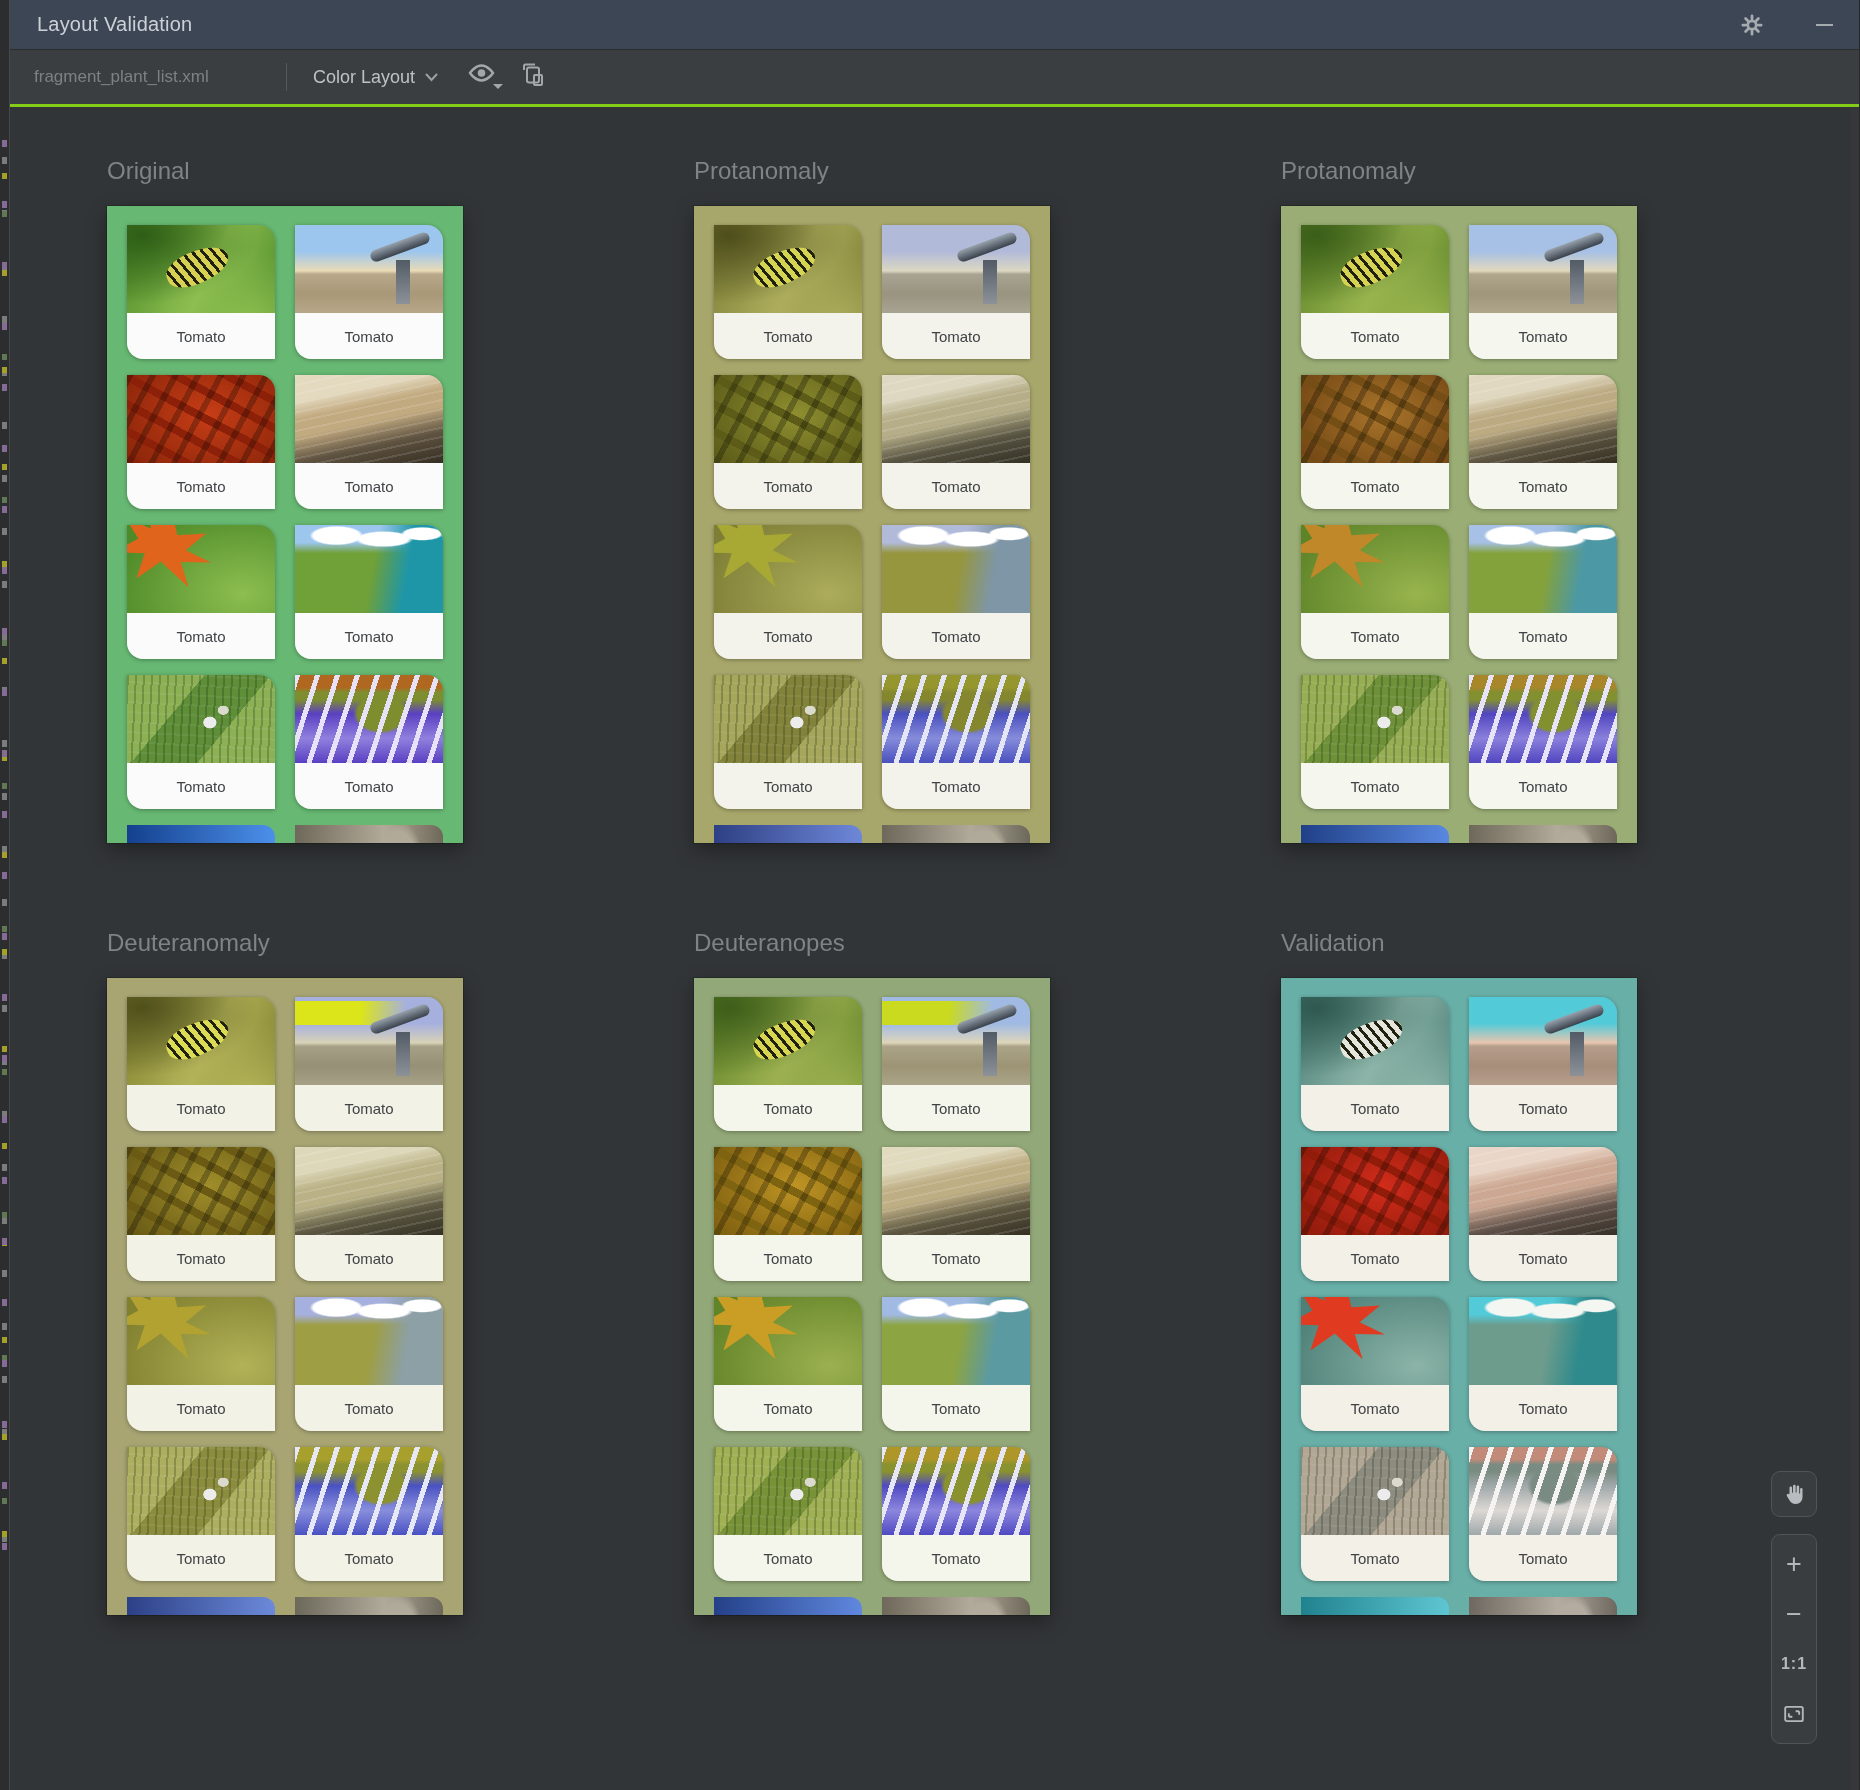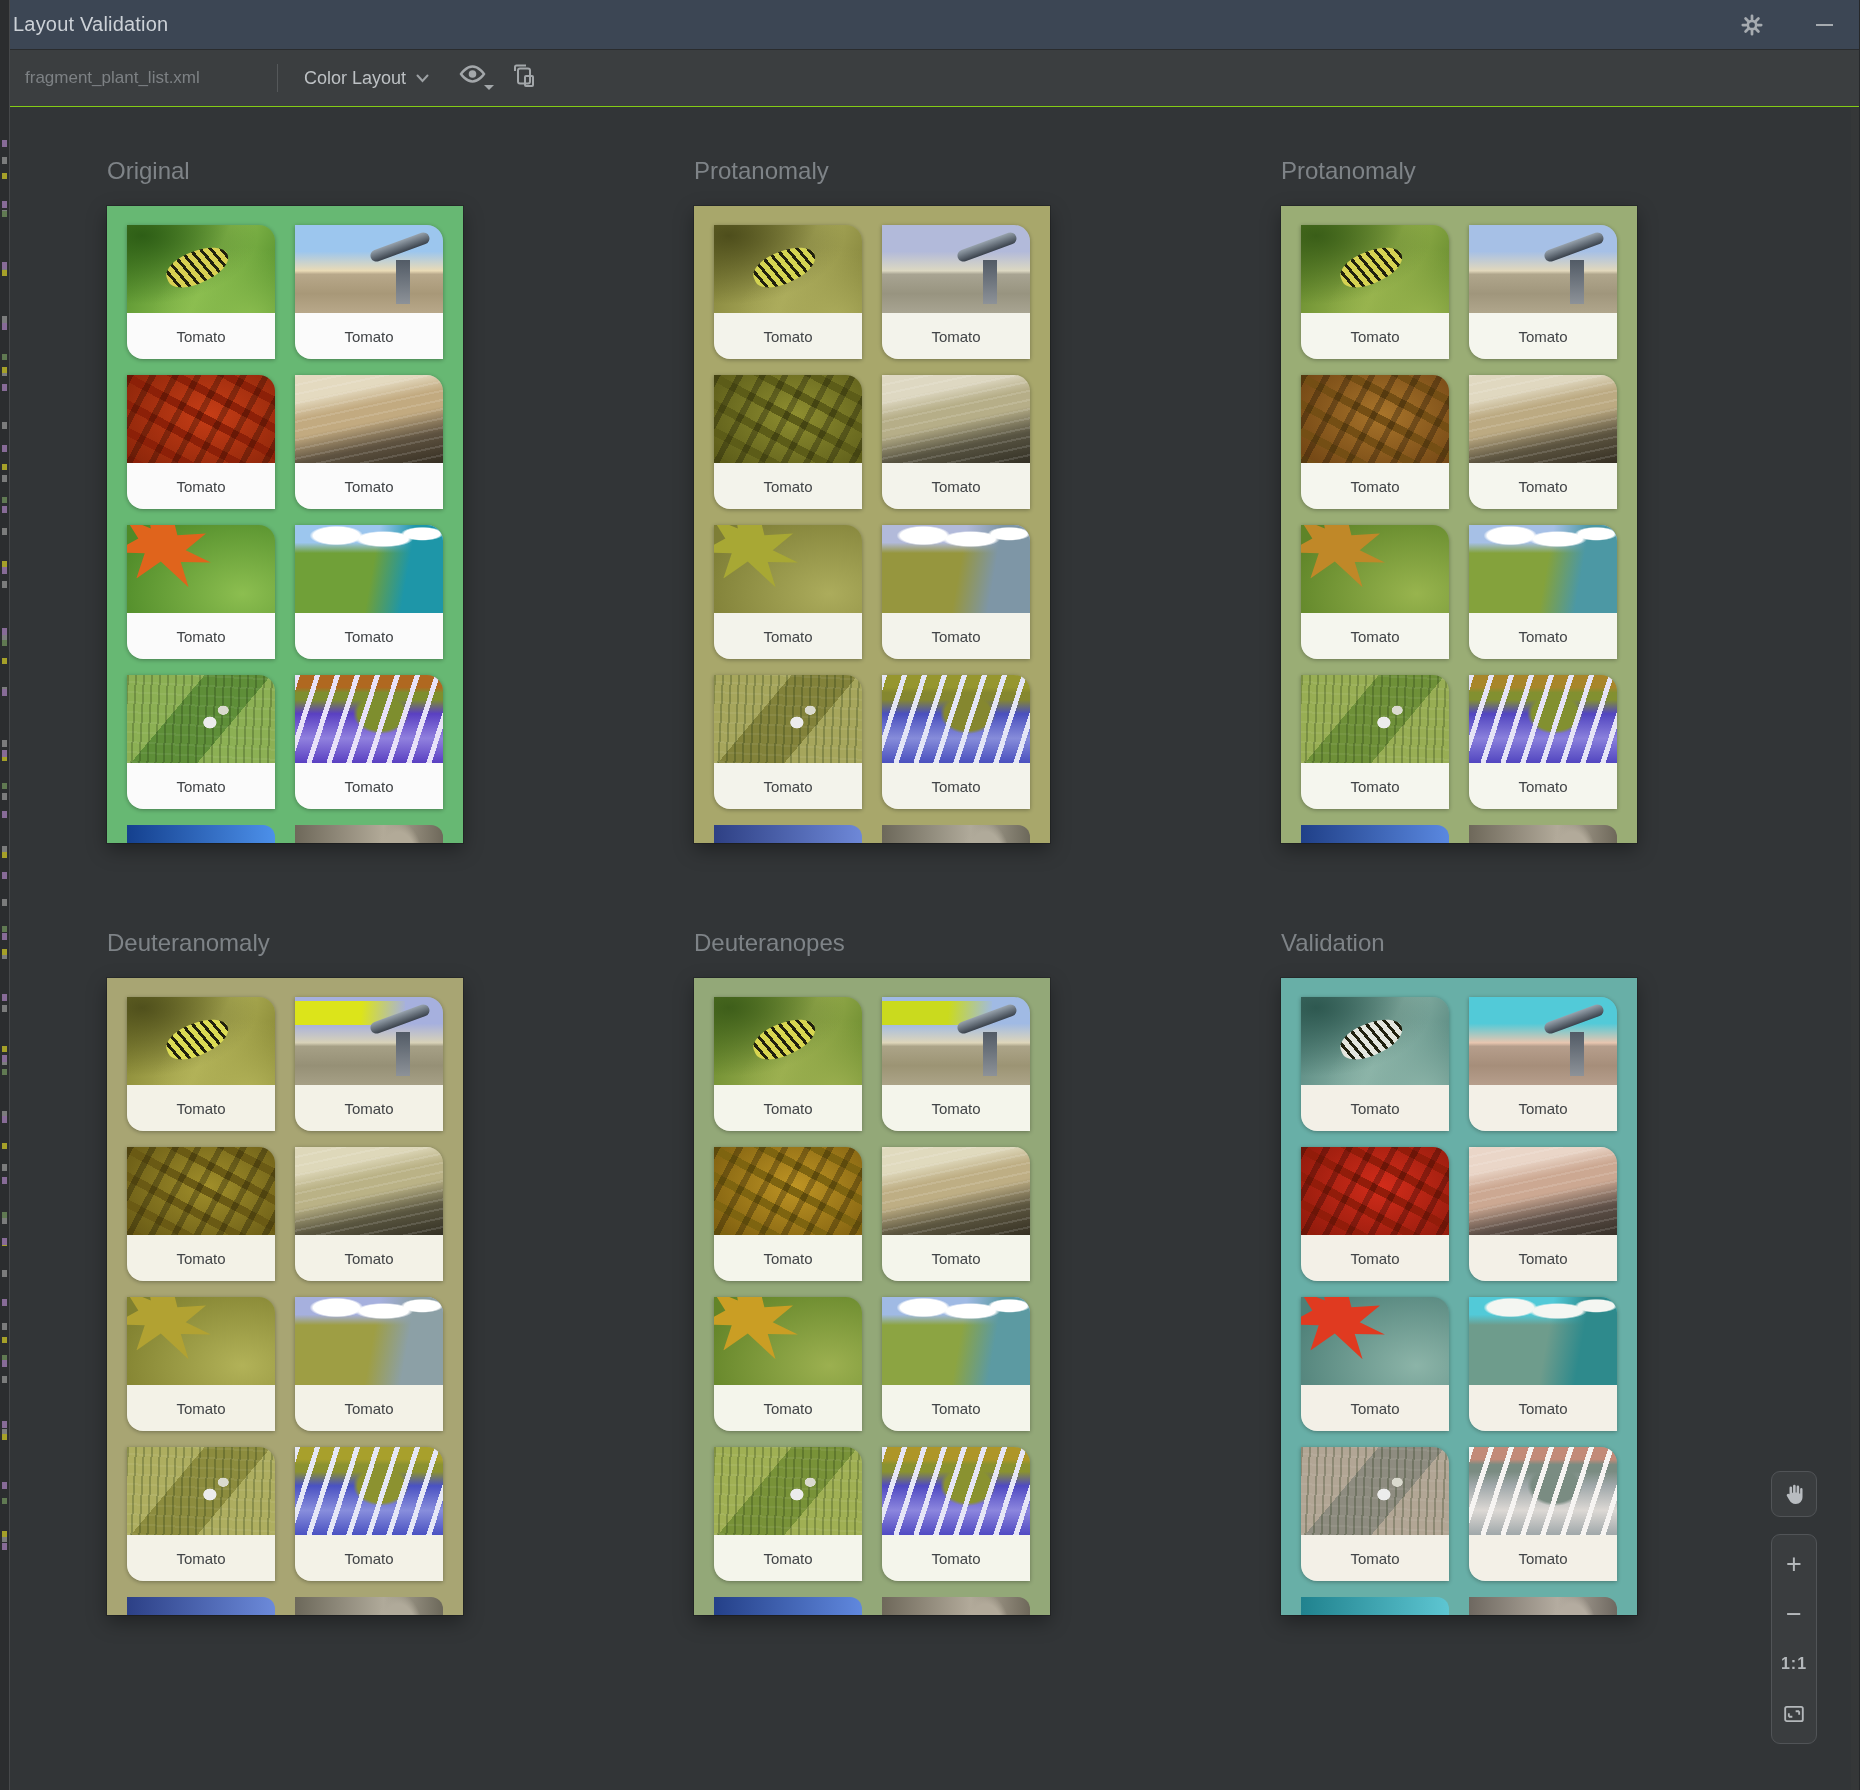--- a/index.html
+++ b/index.html
@@ -19,32 +19,32 @@
       repeating-linear-gradient(180deg,#9876aa 0 7px,transparent 7px 61px),
       repeating-linear-gradient(180deg,#bbb529 0 6px,transparent 6px 97px),
       repeating-linear-gradient(180deg,#6a8759 0 6px,transparent 6px 143px),
       repeating-linear-gradient(180deg,#8a8a8a 0 7px,transparent 7px 53px);
     background-position: 0 0, 0 33px, 0 71px, 0 17px; opacity:.85; }
 
   
   .header { position:absolute; left:10px; right:0; top:0; height:50px;
     background:#3c4654; display:flex; align-items:center; z-index:4;
     border-bottom:1px solid #2a2c2e; }
-  .header .title { margin-left:3px; font-size:20px; color:#ccd1d7; letter-spacing:.2px; }
+  .header .title { margin-left:27px; font-size:20px; color:#ccd1d7; letter-spacing:.2px; }
   .header .spacer { flex:1; }
   .icon-btn { display:flex; align-items:center; justify-content:center;
     width:34px; height:34px; border-radius:4px; cursor:default; }
   .minimize-dash { width:17px; height:2px; background:#a6abb0; }
   .header .gear { margin-right:38px; }
   .header .min { margin-right:18px; }
 
   
   .toolbar { position:absolute; left:10px; right:0; top:50px; height:57px;
-    background:#3b3e40; border-bottom:1px solid #84cc16; display:flex;
-    align-items:center; z-index:4; }
+    background:#3b3e40; border-bottom:3px solid #84cc16; display:flex;
+    align-items:center; z-index:4;padding-left:9px; }
   .file-name { margin-left:15px; width:252px; color:#7d8184; font-size:17px; }
   .tb-divider { width:1px; height:28px; background:#55585a; margin-right:18px; }
   .mode { display:flex; align-items:center; gap:10px; color:#bdc1c4;
     font-size:18px; padding:5px 8px; border-radius:4px; }
   .eye-btn { position:relative; margin-left:16px; padding:4px 6px 8px; }
   .eye-dd { position:absolute; right:-2px; bottom:0; width:0; height:0;
     border:5px solid transparent; border-top-color:#a3a7aa; }
   .copy-btn { margin-left:16px; padding:4px; }
 
   

